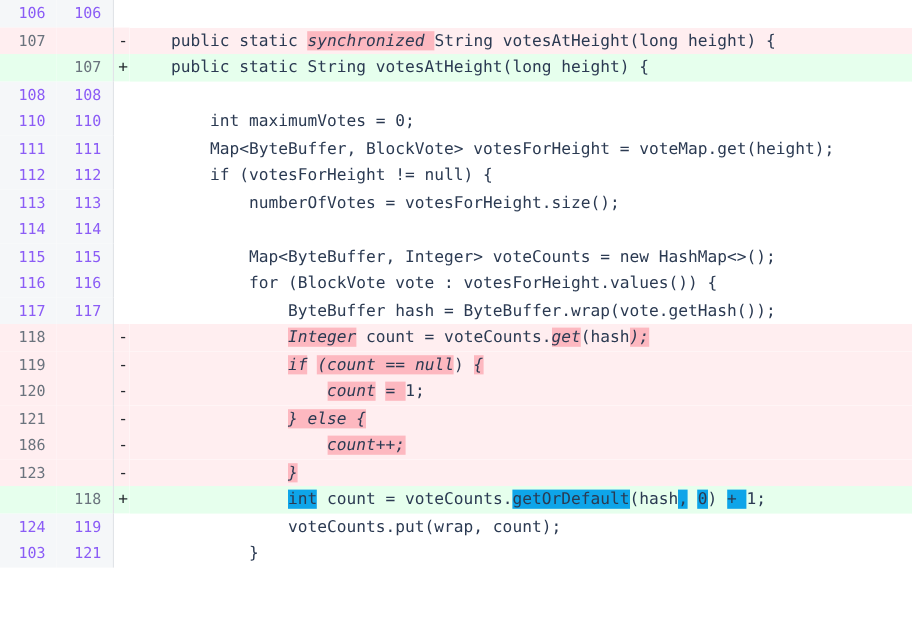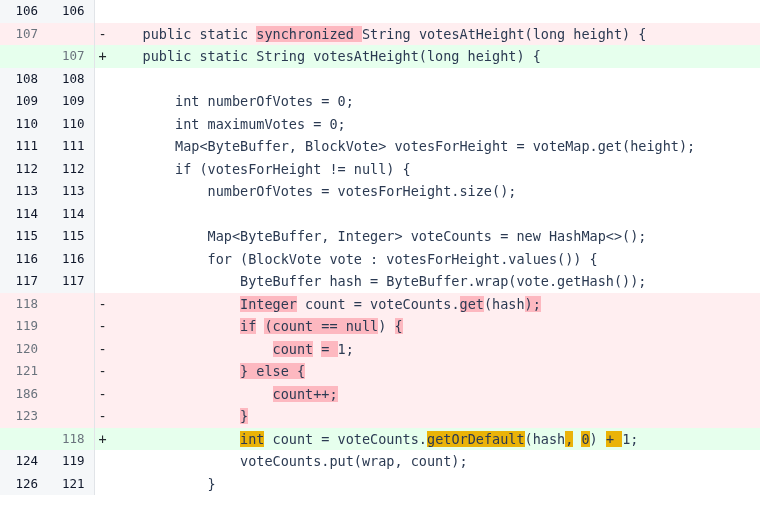--- a/index.html
+++ b/index.html
@@ -26,21 +26,21 @@
 
   
   .ln {
     width: 47px;
     box-sizing: border-box;
     text-align: right;
     padding: 0 9px 0 0;
     font-family: "DejaVu Sans Mono", "Liberation Mono", monospace;
     font-size: 12.5px;
     line-height: 22.5px;
-    color: #0f172a;
+    color: #8b5cf6;
     background: #f5f7f9;
     vertical-align: top;
     user-select: none;
     white-space: nowrap;
   }
   .ln.old { width: 47px; }
   .ln.new { width: 47px; border-right: 1px solid #e1e4e8; }
 
   .ln.del  { background: #ffeef0; color: #6a737d; }
   .ln.ins  { background: #e6ffed; color: #6a737d; }
@@ -70,22 +70,22 @@
     line-height: 22.5px;
     color: #2b3a52;
     background: #ffffff;
     vertical-align: top;
     white-space: pre;
     overflow: hidden;
   }
   .code.del { background: #ffeef0; }
   .code.ins { background: #e6ffed; }
 
-  .code .hl-del { background: #fdb8c0; }
-  .code .hl-ins { background: #eab308; }
+  .code .hl-del { background: #fdb8c0; font-style: italic; }
+  .code .hl-ins { background: #0ea5e9; }
 </style>
 </head>
 <body>
 
 <table class="diff-table">
   <tbody id="diff-body">
       <tr class="diff-row">
         <td class="ln old">106</td>
         <td class="ln new">106</td>
         <td class="mk"></td>
@@ -103,26 +103,20 @@
         <td class="mk ins">+</td>
         <td class="code ins"><span>    public static String votesAtHeight(long height) {</span></td>
       </tr>
       <tr class="diff-row">
         <td class="ln old">108</td>
         <td class="ln new">108</td>
         <td class="mk"></td>
         <td class="code"><span></span></td>
       </tr>
       <tr class="diff-row">
-        <td class="ln old">109</td>
-        <td class="ln new">109</td>
-        <td class="mk"></td>
-        <td class="code"><span>        int numberOfVotes = 0;</span></td>
-      </tr>
-      <tr class="diff-row">
         <td class="ln old">110</td>
         <td class="ln new">110</td>
         <td class="mk"></td>
         <td class="code"><span>        int maximumVotes = 0;</span></td>
       </tr>
       <tr class="diff-row">
         <td class="ln old">111</td>
         <td class="ln new">111</td>
         <td class="mk"></td>
         <td class="code"><span>        Map&lt;ByteBuffer, BlockVote&gt; votesForHeight = voteMap.get(height);</span></td>
@@ -205,19 +199,19 @@
         <td class="mk ins">+</td>
         <td class="code ins"><span>                </span><span class="hl-ins">int</span><span> count = voteCounts.</span><span class="hl-ins">getOrDefault</span><span>(hash</span><span class="hl-ins">,</span><span> </span><span class="hl-ins">0</span><span>) </span><span class="hl-ins">+ </span><span>1;</span></td>
       </tr>
       <tr class="diff-row">
         <td class="ln old">124</td>
         <td class="ln new">119</td>
         <td class="mk"></td>
         <td class="code"><span>                voteCounts.put(wrap, count);</span></td>
       </tr>
       <tr class="diff-row">
-        <td class="ln old">126</td>
+        <td class="ln old">103</td>
         <td class="ln new">121</td>
         <td class="mk"></td>
         <td class="code"><span>            }</span></td>
       </tr>
     </tbody>
 </table>
 
 </body></html>

